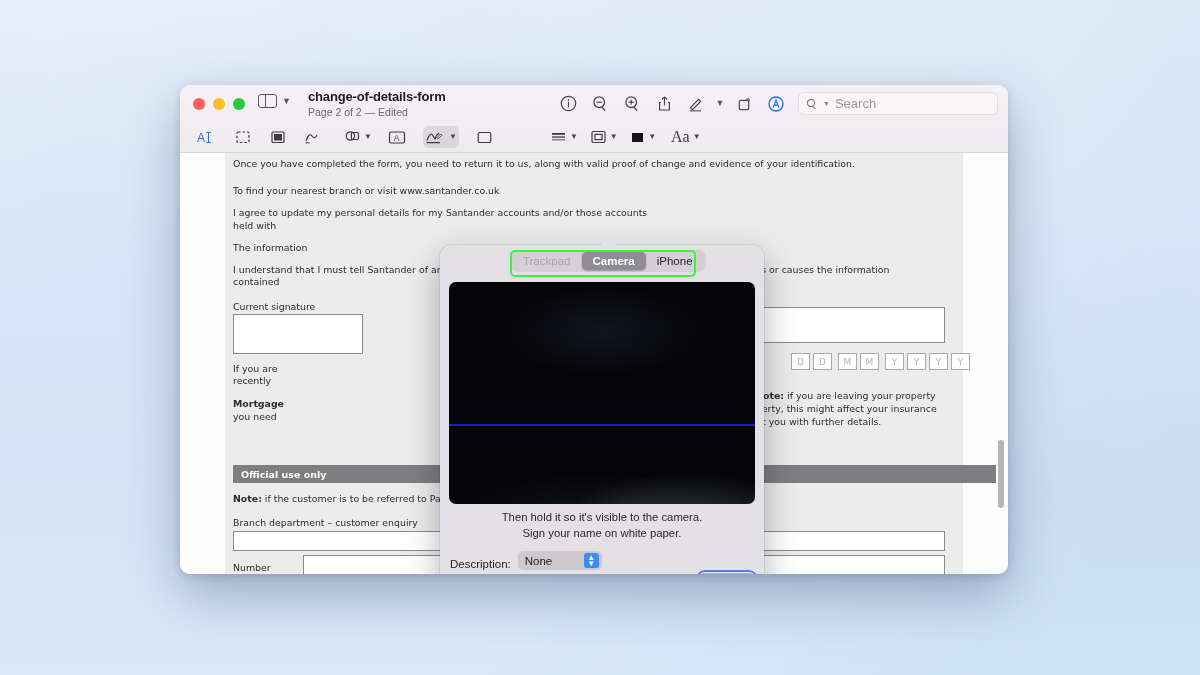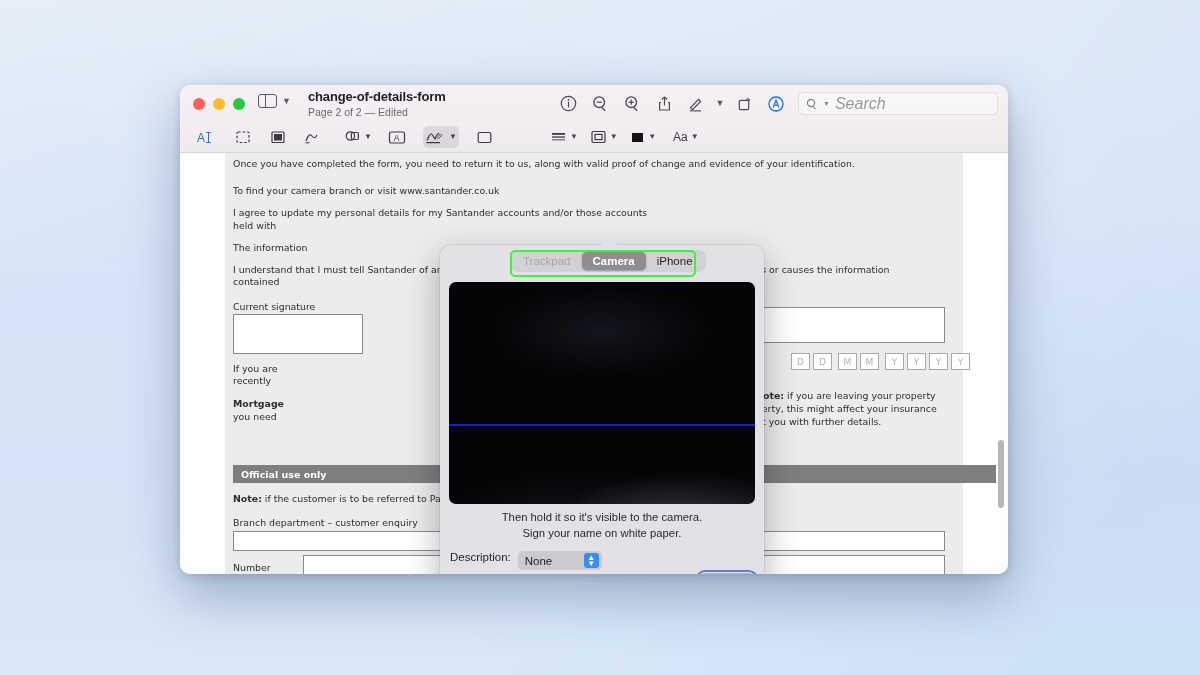--- a/index.html
+++ b/index.html
@@ -47,21 +47,21 @@
 
   .tb-right { position: absolute; right: 10px; top: 6px; display: flex; align-items: center; gap: 0px; }
   .tbtn { width: 32px; height: 25px; display: flex; align-items: center; justify-content: center; color: #4b484d; }
   .searchbox {
     width: 200px; height: 23px; margin-left: 6px;
     background: rgba(255,255,255,0.42);
     border: 1px solid rgba(0,0,0,0.09);
     border-radius: 6px;
     display: flex; align-items: center; gap: 5px; padding: 0 7px;
   }
-  .search-ph { font-size: 16px; color: #9b989e; font-style: italic; }
+  .search-ph { font-size: 13px; color: #9b989e; }
 
   
   .marktoolbar {
     position: relative;
     height: 31px;
     background: linear-gradient(180deg,#f3eef2 0%,#efeaee 100%);
     border-bottom: 1px solid rgba(0,0,0,0.10);
     display: flex; align-items: center;
   }
   .mt { height: 22px; min-width: 27px; display: flex; align-items: center; justify-content: center;
@@ -125,21 +125,21 @@
       radial-gradient(ellipse 180px 70px at 78% 108%, rgba(150,165,195,0.30) 0%, rgba(0,0,0,0) 70%),
       radial-gradient(ellipse 220px 90px at 45% 115%, rgba(110,125,155,0.16) 0%, rgba(0,0,0,0) 72%),
       radial-gradient(ellipse 140px 60px at 50% 22%, rgba(30,34,46,0.55) 0%, rgba(0,0,0,0) 75%),
       #050507;
   }
   .cam-line { position: absolute; left:0; right:0; top: 142px; height: 1.5px; background: #1b1bd8; }
   .pop-hint {
     position: absolute; left: 0; right: 0; top: 264px; text-align: center;
     font-size: 11.3px; color: #2a282d; line-height: 1.45;
   }
-  .desc-row { position: absolute; left: 10px; top: 306px; display: flex; align-items: flex-start; gap: 7px; }
+  .desc-row { position: absolute; left: 10px; top: 306px; display: flex; align-items: flex-end; gap: 7px; }
   .desc-label { font-size: 11.5px; color: #211f24; }
   .popup-btn {
     position: relative; display: flex; align-items: center;
     background: rgba(0,0,0,0.10); border-radius: 5px; height: 19px; width: 84px;
     padding-left: 7px; font-size: 11.5px; color: #1d1b20;
   }
   .stepper {
     position: absolute; right: 3px; top: 2px; width: 15px; height: 15px;
     background: #3b8df0; border-radius: 3px; color:#fff; font-size: 8px;
     display:flex; flex-direction: column; align-items:center; justify-content:center; line-height: 0.72;
@@ -320,30 +320,30 @@
     </div>
     <div style="width:12px"></div>
     <div class="mt">
       <svg width="15" height="14" viewBox="0 0 15 14">
           <rect x="2" y="3" width="11" height="9" fill="#141416"></rect>
         </svg>
       <span class="chev">▼</span>
     </div>
     <div style="width:12px"></div>
     <div class="mt" style="min-width:34px">
-      <span style="font-size:12px;color:#3d3a40;font-family:Liberation Sans, sans-serif">Aa</span>
+      <span style="font-size:16px;color:#3d3a40;font-family:Liberation Serif, serif">Aa</span>
       <span class="chev">▼</span>
     </div>
   </div>
 
   <div class="canvas">
     <div class="page">
 
       <div class="ptxt" style="left:8px; top:5px">Once you have completed the form, you need to return it to us, along with valid proof of change and evidence of your identification.</div>
-      <div class="ptxt" style="left:8px; top:32px">To find your camera branch or visit www.santander.co.uk</div>
+      <div class="ptxt" style="left:8px; top:32px">To find your nearest branch or visit www.santander.co.uk</div>
       <div class="ptxt" style="left:8px; top:54px">I agree to update my personal details for my Santander accounts and/or those accounts</div>
       <div class="ptxt" style="left:8px; top:67px">held with</div>
       <div class="ptxt" style="left:8px; top:89px">The information</div>
       <div class="ptxt" style="left:8px; top:111px">I understand that I must tell Santander of any change in my circumstances which affects my tax residency status or causes the information</div>
       <div class="ptxt" style="left:8px; top:123px">contained</div>
       <div class="ptxt" style="left:8px; top:148px">Current signature</div>
       <div class="fieldbox" style="left:8px; top:161px; width:130px; height:40px"></div>
       <div class="ptxt" style="left:8px; top:210px">If you are</div>
       <div class="ptxt" style="left:8px; top:222px">recently</div>
       <div class="ptxt b" style="left:8px; top:245px">Mortgage</div>

